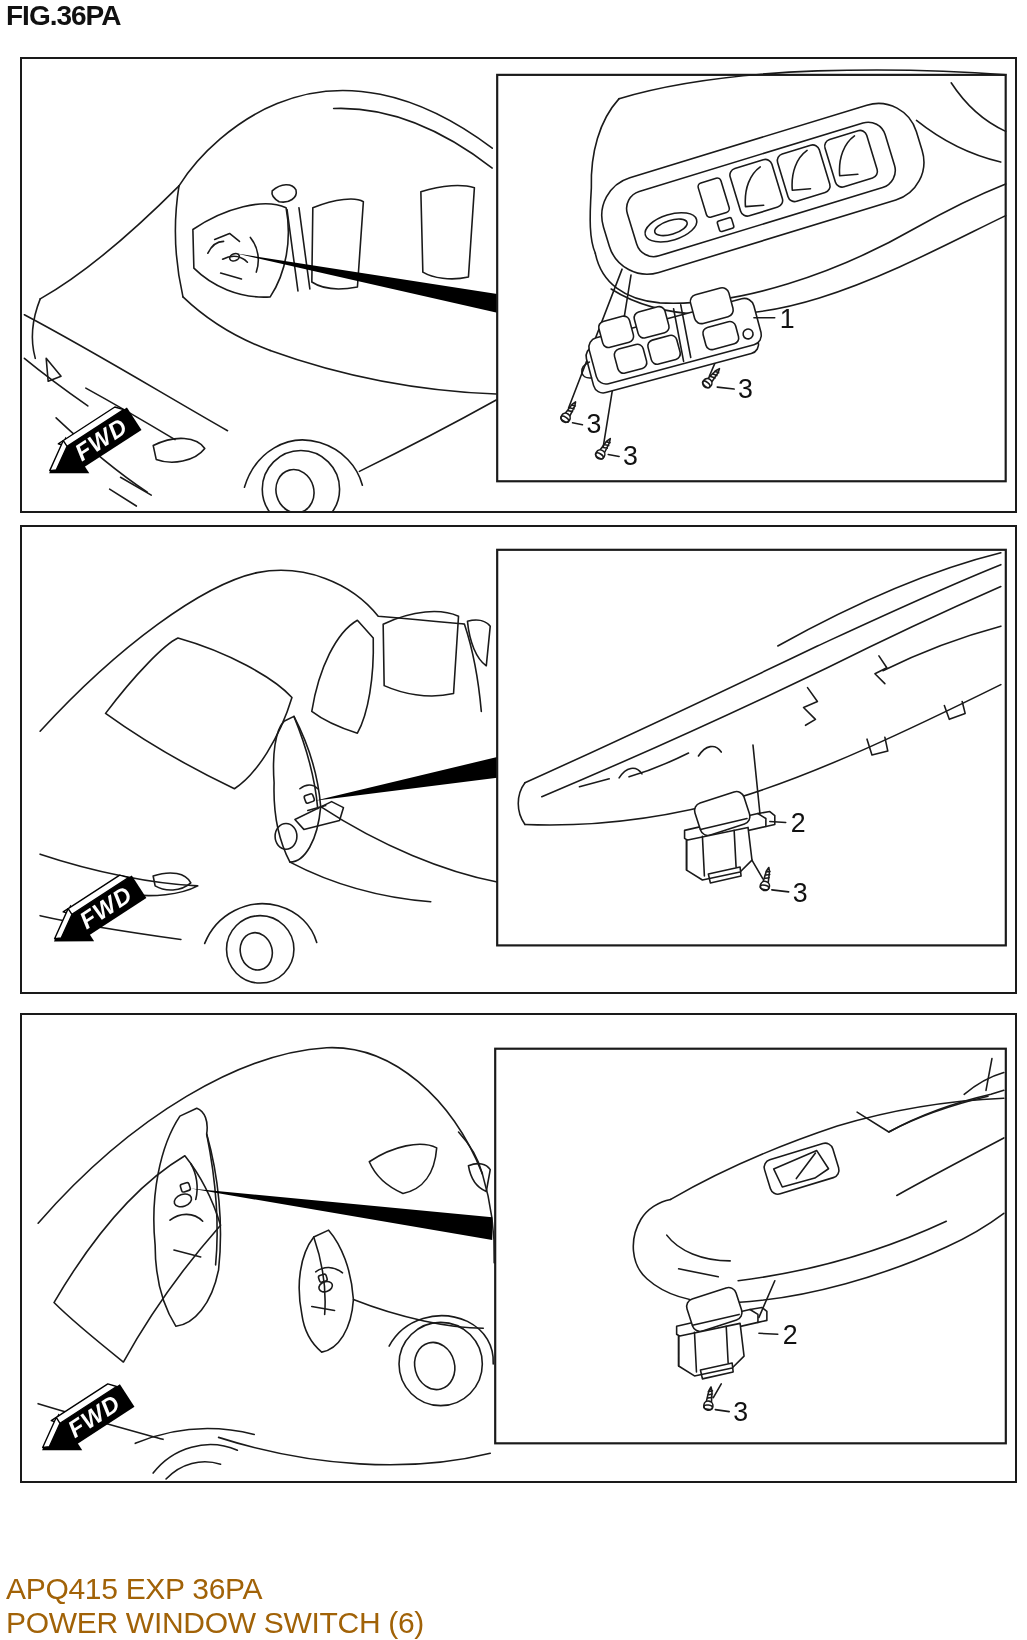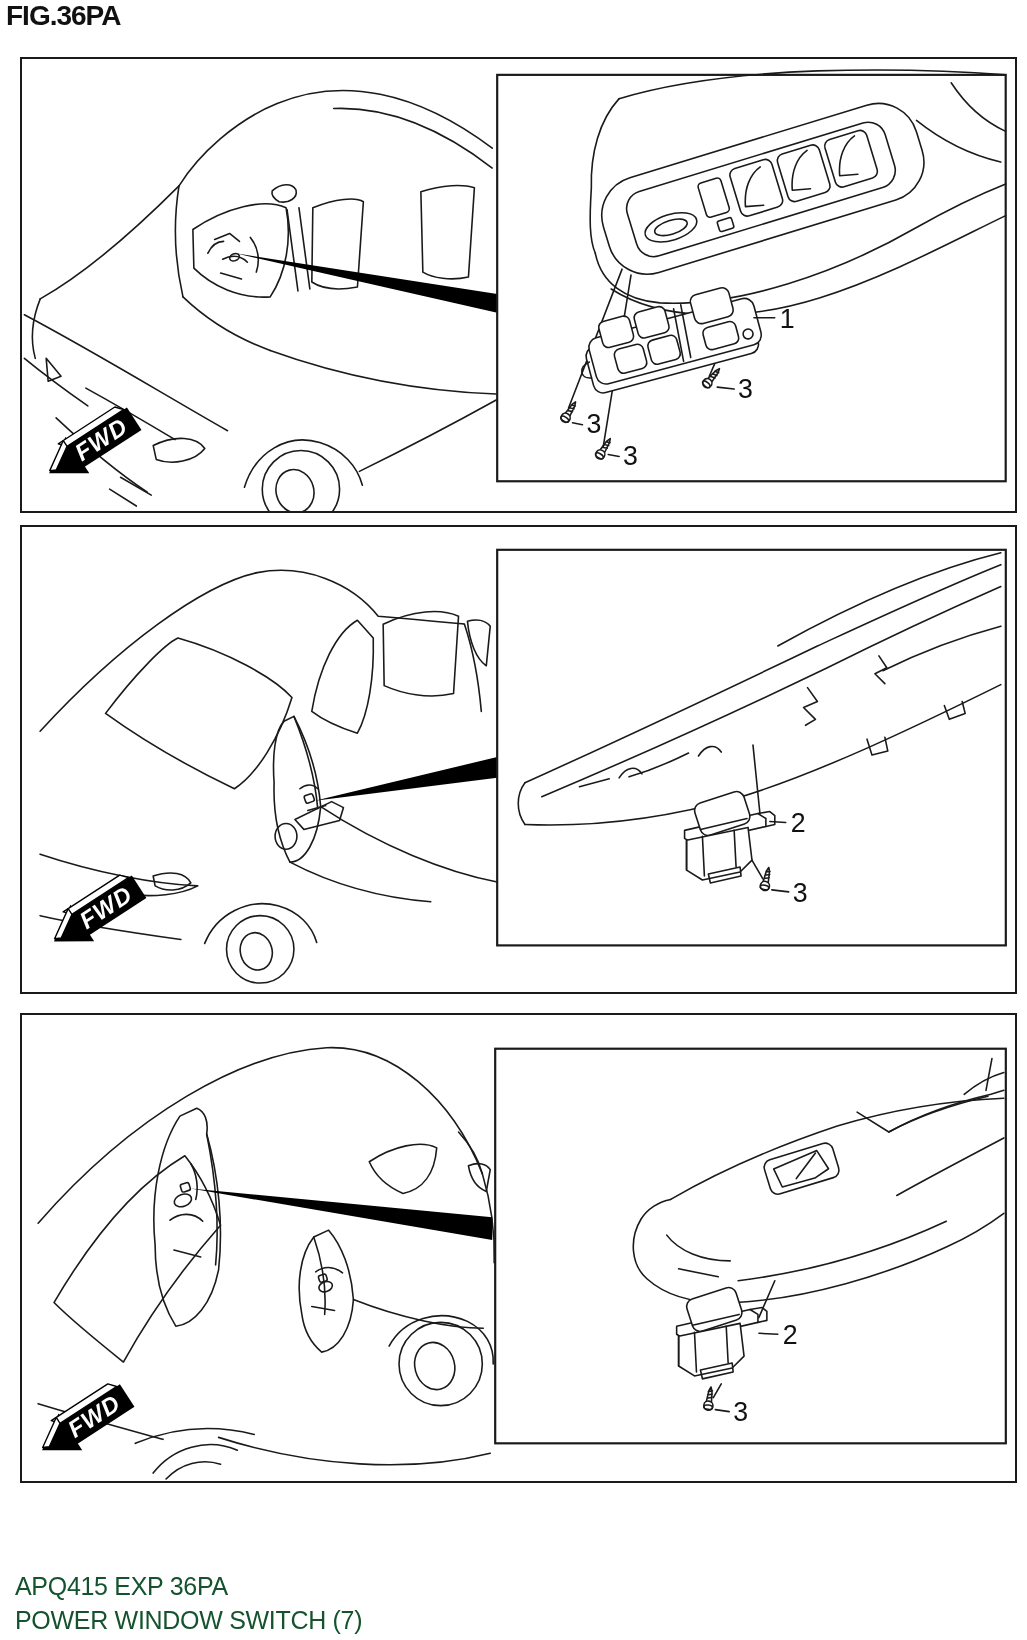--- a/index.html
+++ b/index.html
@@ -20,21 +20,21 @@
   #panel3 { top:1013px; height:470px; }
   .panel svg { display:block; width:100%; height:100%; }
   .ln  { fill:none; stroke:#1a1a1a; stroke-width:1.6; stroke-linecap:round; stroke-linejoin:round; }
   .ln2 { fill:none; stroke:#1a1a1a; stroke-width:2.2; }
   .lnf { fill:#ffffff; stroke:#1a1a1a; stroke-width:1.6; stroke-linejoin:round; }
   .blk { fill:#000; stroke:none; }
   .whs { fill:#fff; stroke:#000; stroke-width:1.4; stroke-linejoin:round; }
   .callout { font-family:"Liberation Sans", sans-serif; font-size:27px; fill:#111; }
   .fwdtext { font-family:"Liberation Sans", sans-serif; font-style:italic; font-weight:bold;
              font-size:24px; fill:#fff; letter-spacing:1px; }
-  .footer-line { position:absolute; left:15px; color:#14532d; font-size:25px; letter-spacing:-0.3px; }
+  .footer-line { position:absolute; left:6px; color:#a16207; font-size:30px; letter-spacing:-0.3px; }
   #footer-code { top:1572px; }
   #footer-caption { top:1606px; }
 </style>
 </head>
 <body>
 
 <div id="page">
 
   <div id="fig-title">FIG.36PA</div>
 
@@ -299,15 +299,15 @@
           <polygon class="blk" points="30,-13 102,-13 102,14 30,14"></polygon>
           <polygon class="whs" points="30,-13 98,-13 92,-20 24,-20"></polygon>
           <polygon class="whs" points="2,-2 30,-20 30,-13 8,1"></polygon>
           <text class="fwdtext" x="34" y="8">FWD</text>
         </g>
       </g>
     </svg>
   </div>
 
   <div class="footer-line" id="footer-code">APQ415 EXP 36PA</div>
-  <div class="footer-line" id="footer-caption">POWER WINDOW SWITCH (7)</div>
+  <div class="footer-line" id="footer-caption">POWER WINDOW SWITCH (6)</div>
 
 </div>
 
 </body></html>

